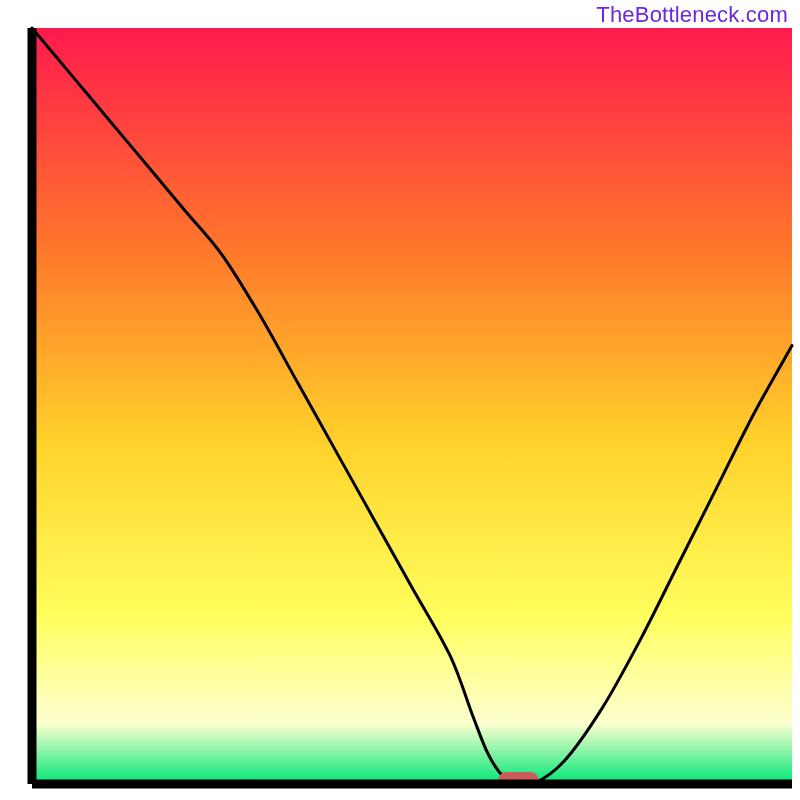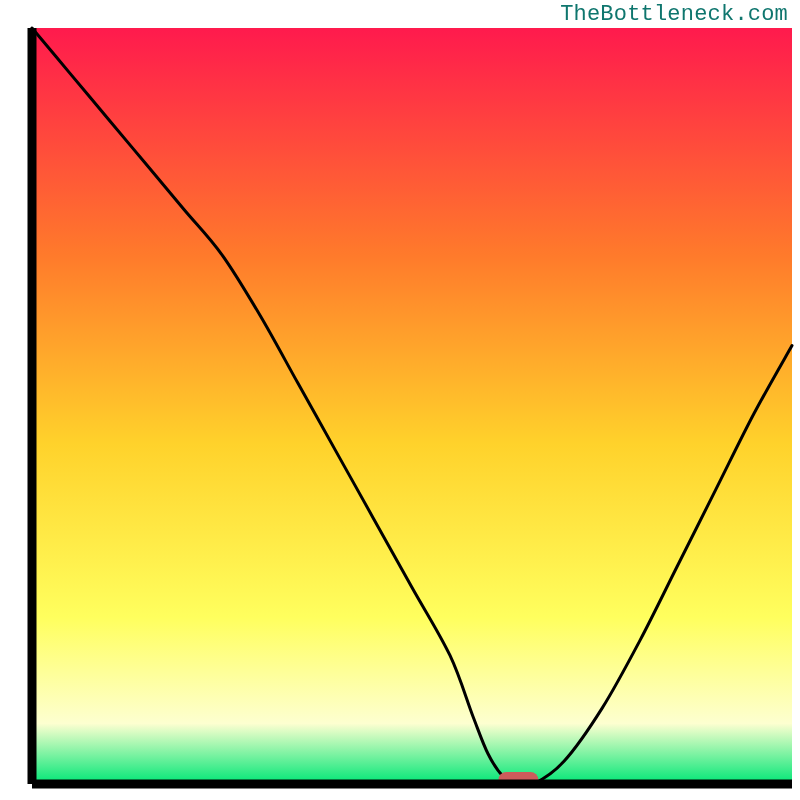--- a/index.html
+++ b/index.html
@@ -6,23 +6,23 @@
   html, body { width: 800px; height: 800px; overflow: hidden; background: #fff; }
   .container {
     position: relative;
     width: 800px;
     height: 800px;
   }
   .attribution {
     position: absolute;
     top: 2px;
     right: 12px;
-    font-family: Liberation Mono, monospace;
+    font-family: Liberation Sans, sans-serif;
     font-size: 22px;
-    color: #0f766e;
+    color: #6d28d9;
     letter-spacing: 0.2px;
     white-space: nowrap;
   }
   svg.chart { display: block; }
 </style>
 </head>
 <body>
 
 <div class="container">
   <div class="attribution">TheBottleneck.com</div>

